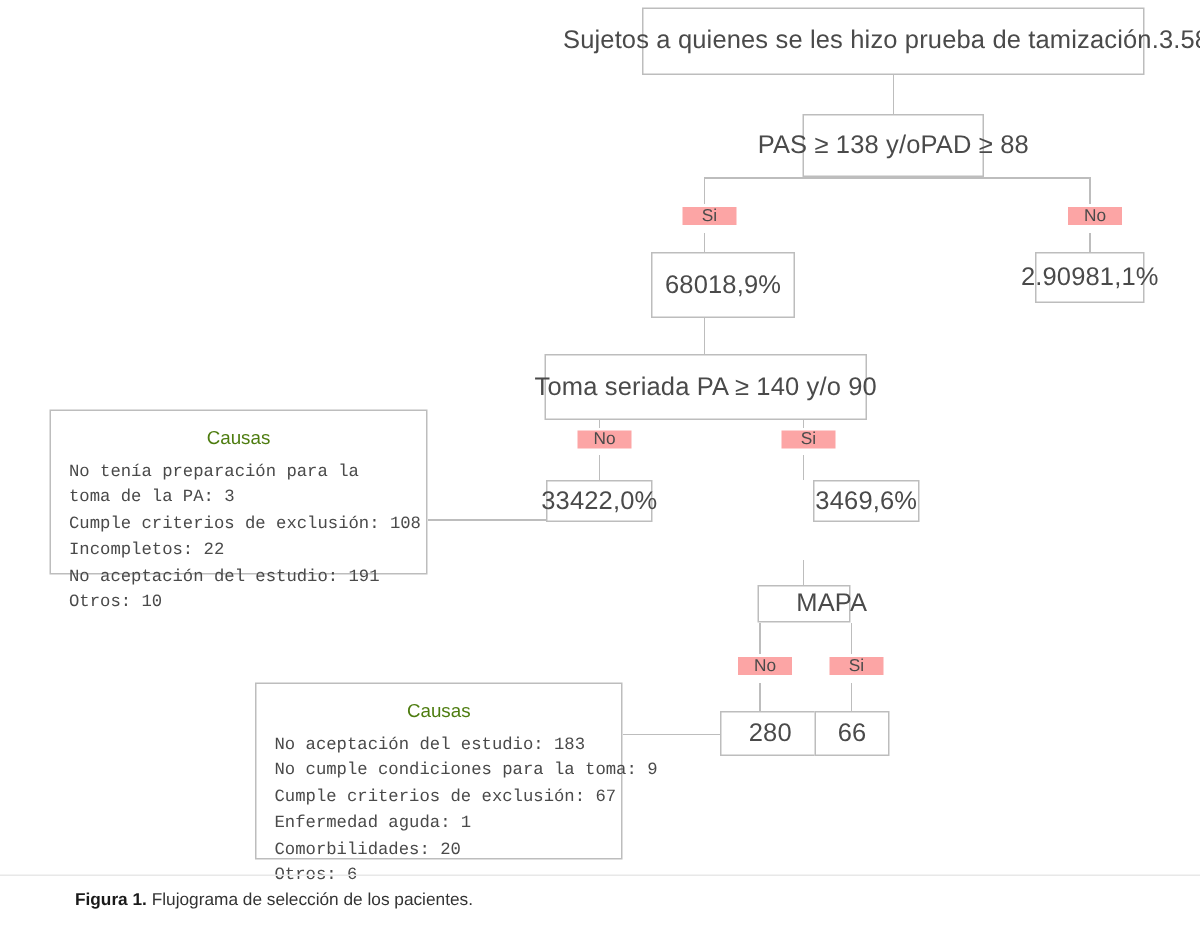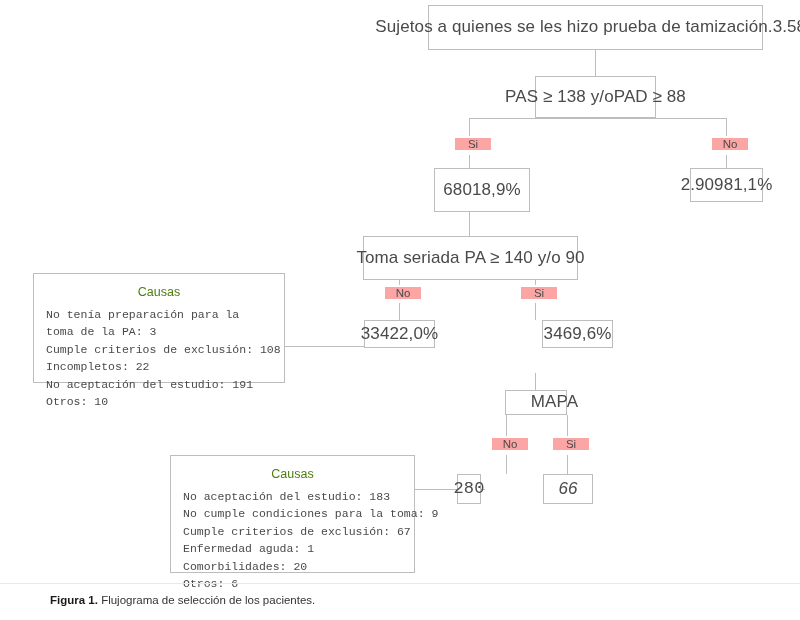--- a/index.html
+++ b/index.html
@@ -197,25 +197,25 @@
   </div>
 
   <div class="node" style="left:505px; top:390px; width:62px; height:25px;padding-left:37px;">
     <span class="line">MAPA</span>
   </div>
 
   <div class="edge-label" style="left:492px; top:438px; width:30px;">No</div>
 
   <div class="edge-label" style="left:553px; top:438px; width:30px;">Si</div>
 
-  <div class="node" style="left:457px; top:474px; width:24px; height:30px;font-family:Liberation Mono, monospace;">
+  <div class="node" style="left:480px; top:474px; width:67px; height:30px;">
     <span class="line">280</span>
   </div>
 
-  <div class="node" style="left:543px; top:474px; width:50px; height:30px;font-style:italic;">
+  <div class="node" style="left:543px; top:474px; width:50px; height:30px;">
     <span class="line">66</span>
   </div>
 
   <div class="causes" style="left:33px; top:273px; width:252px; height:110px;">
     <span class="causes-title">Causas</span>
     <ul>
       <li class="wrap">No tenía preparación para la toma de la PA: 3</li>
       <li>Cumple criterios de exclusión: 108</li>
       <li>Incompletos: 22</li>
       <li>No aceptación del estudio: 191</li>

